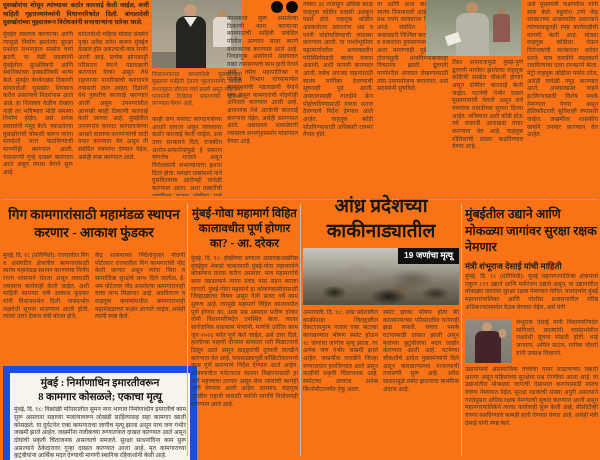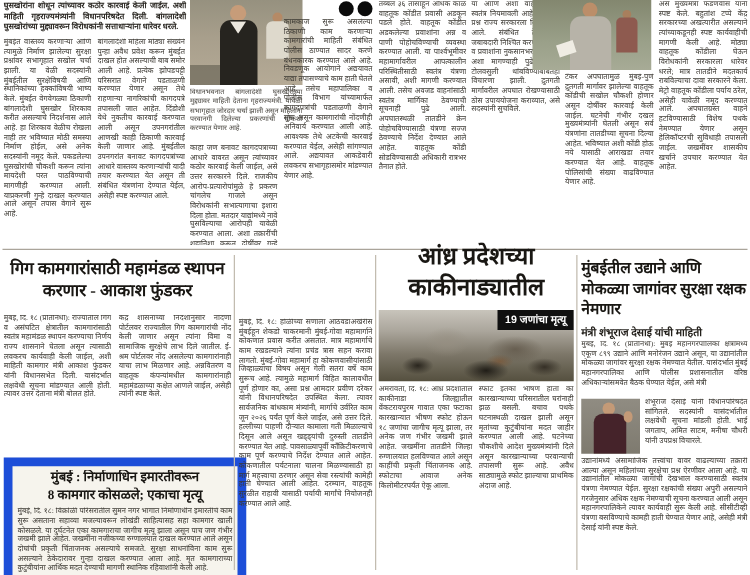--- a/index.html
+++ b/index.html
@@ -1,19 +1,19 @@
 <!DOCTYPE html>
 <html><head>
 <meta charset="utf-8">
 <style>
   html,body{margin:0;padding:0;}
   body{background:#e9e7e0;}
   .page{
     position:relative;width:600px;height:460px;margin:0 auto;
-    background:#ffffff;overflow:hidden;
+    background:#f97316;overflow:hidden;
     font-family:"Liberation Serif","DejaVu Serif",serif;
     color:#33302a;
   }
   .abs{position:absolute;}
   .body-txt{
     font-size:6px;line-height:1.28;text-align:justify;overflow:hidden;
     color:#3b3832;word-break:break-word;
   }
   .bold-intro{
     font-size:6.4px;line-height:1.35;font-weight:bold;text-align:justify;
@@ -100,20 +100,21 @@
   <div class="abs body-txt" style="left:95px;top:252px;width:90px;height:110px;">केंद्र शासनाच्या निर्देशांनुसार नोंदणी पोर्टलवर राज्यातील गिग कामगारांची नोंद केली जाणार असून त्यांना विमा व सामाजिक सुरक्षेचे लाभ दिले जातील. ई-श्रम पोर्टलवर नोंद असलेल्या कामगारांनाही याचा लाभ मिळणार आहे. अन्नवितरण व वाहतूक कंपन्यांमधील कामगारांनाही महामंडळाच्या कक्षेत आणले जाईल, असेही त्यांनी स्पष्ट केले.</div>
 
   <div class="abs box" style="left:3px;top:366px;width:180px;height:89px;">
     <div class="headline center" style="margin-top:3px;font-size:10.5px;line-height:1.3;">मुंबई : निर्माणाधिन इमारतीवरून</div>
     <div class="headline center" style="font-size:10.5px;line-height:1.3;">8 कामगार कोसळले; एकाचा मृत्यू</div>
     <div class="body-txt" style="margin:3px 4px 0 4px;height:52px;">मुंबई, दि. १८: विक्रोळी परिसरातील सुमन नगर भागात निर्माणाधीन इमारतीचे काम सुरू असताना सहाव्या मजल्यावरून लोखंडी साहित्यासह सहा कामगार खाली कोसळले. या दुर्घटनेत एका कामगाराचा जागीच मृत्यू झाला असून पाच जण गंभीर जखमी झाले आहेत. जखमींना नजीकच्या रुग्णालयात दाखल करण्यात आले असून दोघांची प्रकृती चिंताजनक असल्याचे समजते. सुरक्षा साधनांविना काम सुरू असल्याने ठेकेदारावर गुन्हा दाखल करण्यात आला आहे. मृत कामगाराच्या कुटुंबीयांना आर्थिक मदत देण्याची मागणी स्थानिक रहिवाशांनी केली आहे.</div>
   </div>
 
   <div class="abs vrule" style="left:187px;top:204px;height:252px;"></div>
 
+  <div class="abs headline center" style="left:191px;top:206px;width:107px;height:47px;font-size:11.5px;line-height:1.32;">मुंबई-गोवा महामार्ग विहित कालावधीत पूर्ण होणार का? - आ. दरेकर</div>
   <div class="abs body-txt" style="left:191px;top:255px;width:107px;height:202px;">मुंबई, दि. १८: होळीच्या सणाला आठवडाअखेरीस मुंबईहून शेकडो चाकरमानी मुंबई-गोवा महामार्गाने कोकणात प्रवास करीत असतात. मात्र महामार्गाचे काम रखडल्याने त्यांना प्रचंड त्रास सहन करावा लागतो. मुंबई-गोवा महामार्ग हा कोकणवासीयांसाठी जिव्हाळ्याचा विषय असून गेली सतरा वर्षे काम सुरूच आहे. त्यामुळे महामार्ग विहित कालावधीत पूर्ण होणार का, असा प्रश्न आमदार प्रवीण दरेकर यांनी विधानपरिषदेत उपस्थित केला. त्यावर सार्वजनिक बांधकाम मंत्र्यांनी, मार्गाचे उर्वरित काम जून २०२६ पर्यंत पूर्ण केले जाईल, असे उत्तर दिले. हल्लीच्या पाहणी दौऱ्यात कामाला गती मिळाल्याचे दिसून आले असून खड्ड्यांची दुरुस्ती तातडीने करण्यात येत आहे. पावसाळ्यापूर्वी काँक्रिटीकरणाचे काम पूर्ण करण्याचे निर्देश देण्यात आले आहेत. कोकणातील पर्यटनाला चालना मिळण्यासाठी हा मार्ग महत्त्वाचा ठरणार असून सेवा रस्त्यांची कामेही हाती घेण्यात आली आहेत. दरम्यान, वाहतूक सुरळीत राहावी यासाठी पर्यायी मार्गांचे नियोजनही करण्यात आले आहे.</div>
 
   <div class="abs vrule" style="left:300px;top:204px;height:252px;"></div>
 
   <div class="abs headline center" style="left:303px;top:194px;width:156px;font-size:19px;line-height:1.3;">आंध्र प्रदेशच्या काकीनाड्यातील</div>
   <div class="abs photo fire-photo" style="left:303px;top:248px;width:156px;height:57px;">
     <div class="banner">19 जणांचा मृत्यू</div>
   </div>
   <div class="abs body-txt" style="left:303px;top:309px;width:75px;height:148px;">अमरावती, दि. १८: आंध्र प्रदेशातील काकीनाडा जिल्ह्यातील वेंकटरायपुरम गावात एका फटाका कारखान्यात भीषण स्फोट होऊन १८ जणांचा जागीच मृत्यू झाला, तर अनेक जण गंभीर जखमी झाले आहेत. जखमींना तातडीने जिल्हा रुग्णालयात हलविण्यात आले असून काहींची प्रकृती चिंताजनक आहे. स्फोटाचा आवाज अनेक किलोमीटरपर्यंत ऐकू आला.</div>
   <div class="abs body-txt" style="left:383px;top:309px;width:76px;height:148px;">स्फोट इतका भीषण होता की कारखान्याच्या परिसरातील घरांनाही झळ बसली. बचाव पथके घटनास्थळी दाखल झाली असून मृतांच्या कुटुंबीयांना मदत जाहीर करण्यात आली आहे. घटनेच्या चौकशीचे आदेश मुख्यमंत्र्यांनी दिले असून कारखान्याच्या परवान्याची तपासणी सुरू आहे. अवैध साठ्यामुळे स्फोट झाल्याचा प्राथमिक अंदाज आहे.</div>

